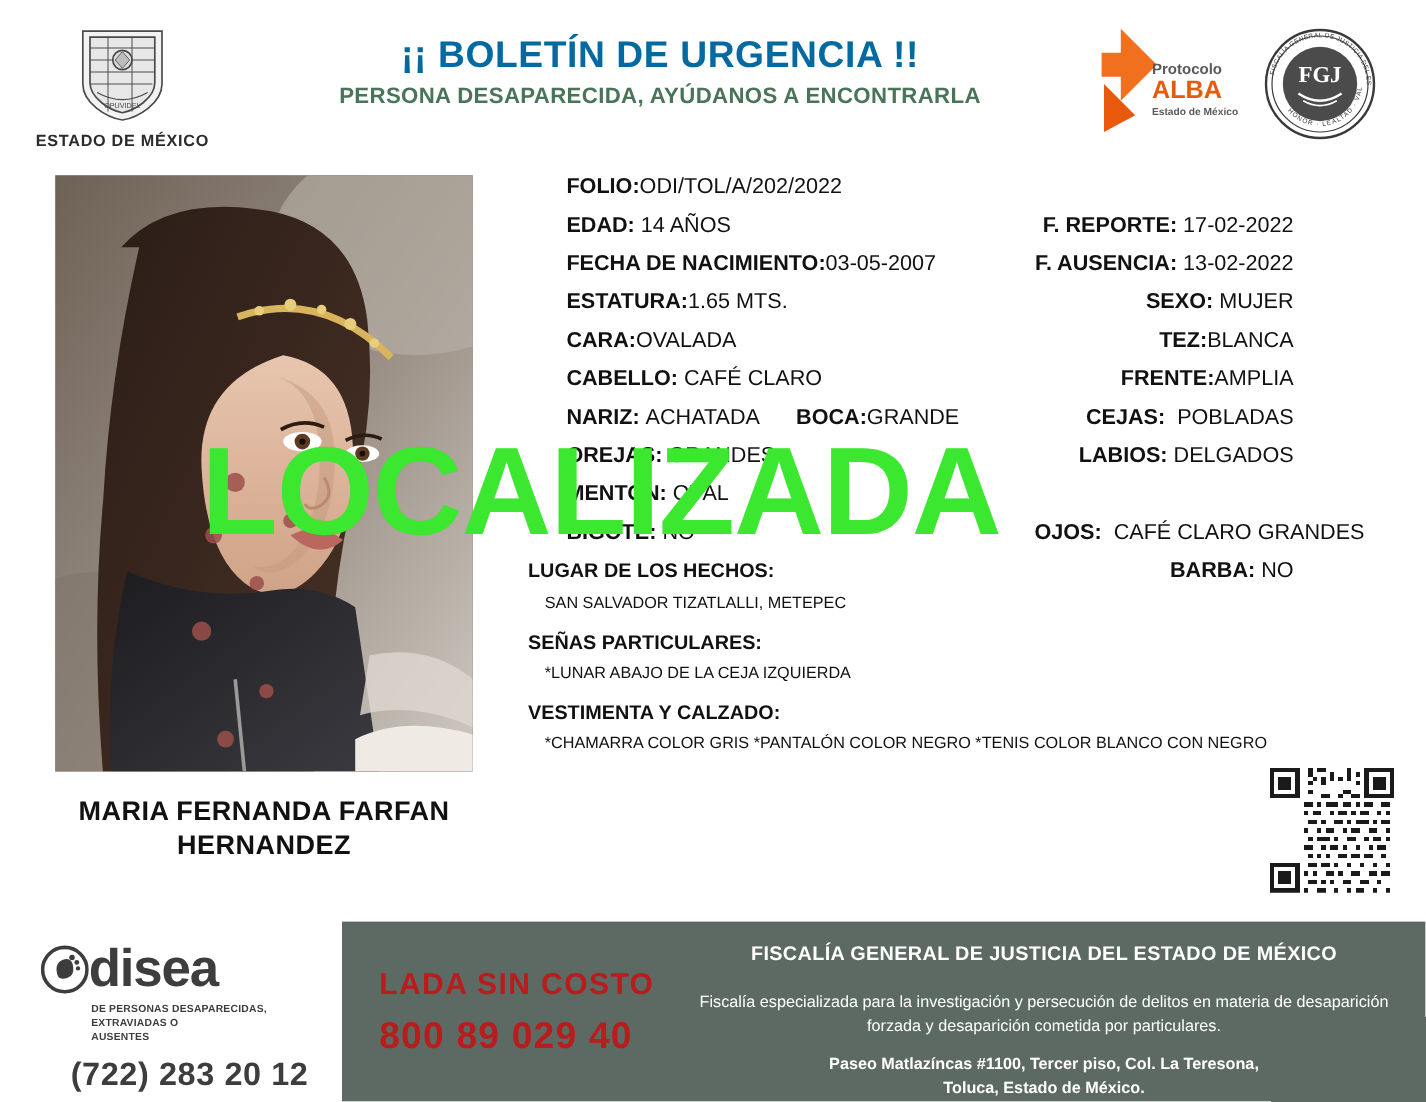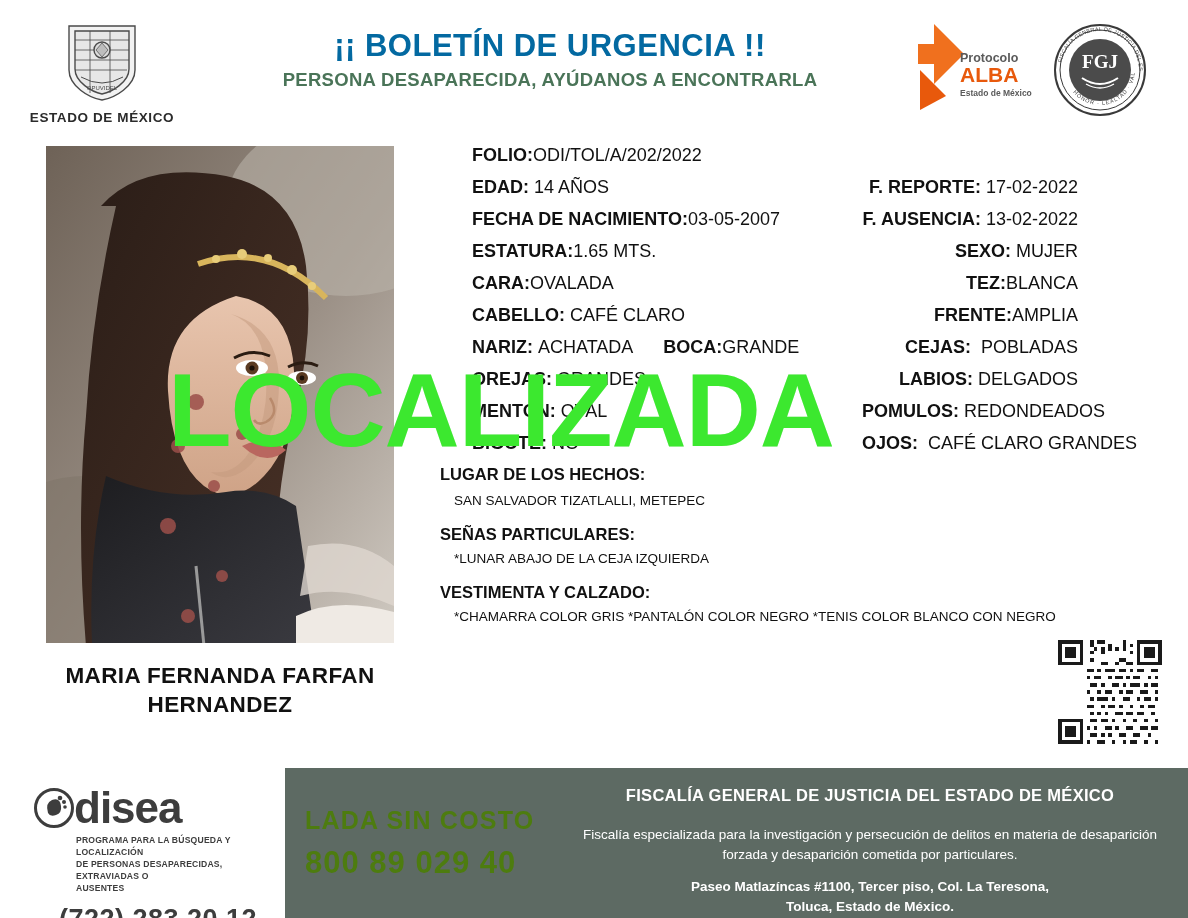--- a/index.html
+++ b/index.html
@@ -84,21 +84,21 @@
 
   
   .qr { position: absolute; left: 1058px; top: 640px; width: 104px; height: 104px; }
 
   
   .footer-band {
     position: absolute; left: 285px; top: 768px; width: 903px; height: 150px;
     background: #5d6a63;
   }
   .lada {
-    position: absolute; left: 305px; top: 806px; width: 290px; color: #4d7c0f;
+    position: absolute; left: 316px; top: 806px; width: 290px; color: #b91c1c;
   }
   .lada-1 { font-size: 25px; font-weight: bold; letter-spacing: 1.2px; }
   .lada-2 { font-size: 31px; font-weight: bold; letter-spacing: 1px; margin-top: 10px; }
   .fgj-text {
     position: absolute; left: 560px; top: 786px; width: 620px; text-align: center; color: #fff;
   }
   .fgj-t1 { font-size: 16.5px; font-weight: bold; letter-spacing: .3px; }
   .fgj-t2 { font-size: 13.5px; line-height: 20px; margin-top: 20px; }
   .fgj-t3 { font-size: 13.5px; font-weight: bold; line-height: 20px; margin-top: 12px; }
 
@@ -327,37 +327,37 @@
     </div>
     <div class="col-right r-right">
       <div class="fld"><b>LABIOS:</b>&nbsp;<span class="v">DELGADOS</span></div>
     </div>
   </div>
 
   <div class="row">
     <div class="col-left">
       <div class="fld"><b>MENTON:</b>&nbsp;<span class="v">OVAL</span></div>
     </div>
-    <div class="col-right r-right">
-      <div class="fld"><b>POMULOS:</b>&nbsp;<span class="v">REDONDEADOS</span></div>
-    </div>
   </div>
 
   <div class="row">
     <div class="col-left">
       <div class="fld"><b>BIGOTE:</b>&nbsp;<span class="v">NO</span></div>
     </div>
     <div class="col-right r-right">
       <div class="fld"><b>OJOS:</b>&nbsp;&nbsp;<span class="v">CAFÉ CLARO GRANDES</span></div>
     </div>
   </div>
 
   <div class="row">
     <div class="col-left">
       <div class="blk-label">LUGAR DE LOS HECHOS:</div>
+    </div>
+    <div class="col-right r-right">
+      <div class="fld"><b>BARBA:</b>&nbsp;<span class="v">NO</span></div>
     </div>
   </div>
   <div class="sub">SAN SALVADOR TIZATLALLI, METEPEC</div>
 
   <div class="blk-label" style="margin-top:8px">SEÑAS PARTICULARES:</div>
   <div class="sub">*LUNAR ABAJO DE LA CEJA  IZQUIERDA</div>
 
   <div class="blk-label" style="margin-top:8px">VESTIMENTA Y CALZADO:</div>
   <div class="sub">*CHAMARRA COLOR GRIS *PANTALÓN COLOR NEGRO *TENIS COLOR BLANCO CON NEGRO</div>
 </div>
@@ -396,21 +396,20 @@
     <svg width="40" height="42" viewBox="0 0 40 42">
       <circle cx="20" cy="21" r="18.5" fill="none" stroke="#3d3d3d" stroke-width="3"></circle>
       <path d="M14 26 q-3 -10 4 -13 q8 -3 9 6 q1 7 -5 9 q-6 2 -8 -2 z" fill="#3d3d3d"></path>
       <circle cx="26" cy="11" r="2.3" fill="#3d3d3d"></circle>
       <circle cx="30" cy="15" r="2" fill="#3d3d3d"></circle>
       <circle cx="31" cy="20" r="1.8" fill="#3d3d3d"></circle>
     </svg>
     <span>disea</span>
   </div>
   <div class="odisea-sub">
-    <div>PROGRAMA PARA LA BÚSQUEDA Y LOCALIZACIÓN</div>
     <div>DE PERSONAS DESAPARECIDAS, EXTRAVIADAS  O</div>
     <div>AUSENTES</div>
   </div>
   <div class="odisea-phone">(722) 283 20 12</div>
 </div>
 
 <div class="lada">
   <div class="lada-1">LADA SIN COSTO</div>
   <div class="lada-2">800 89 029 40</div>
 </div>

